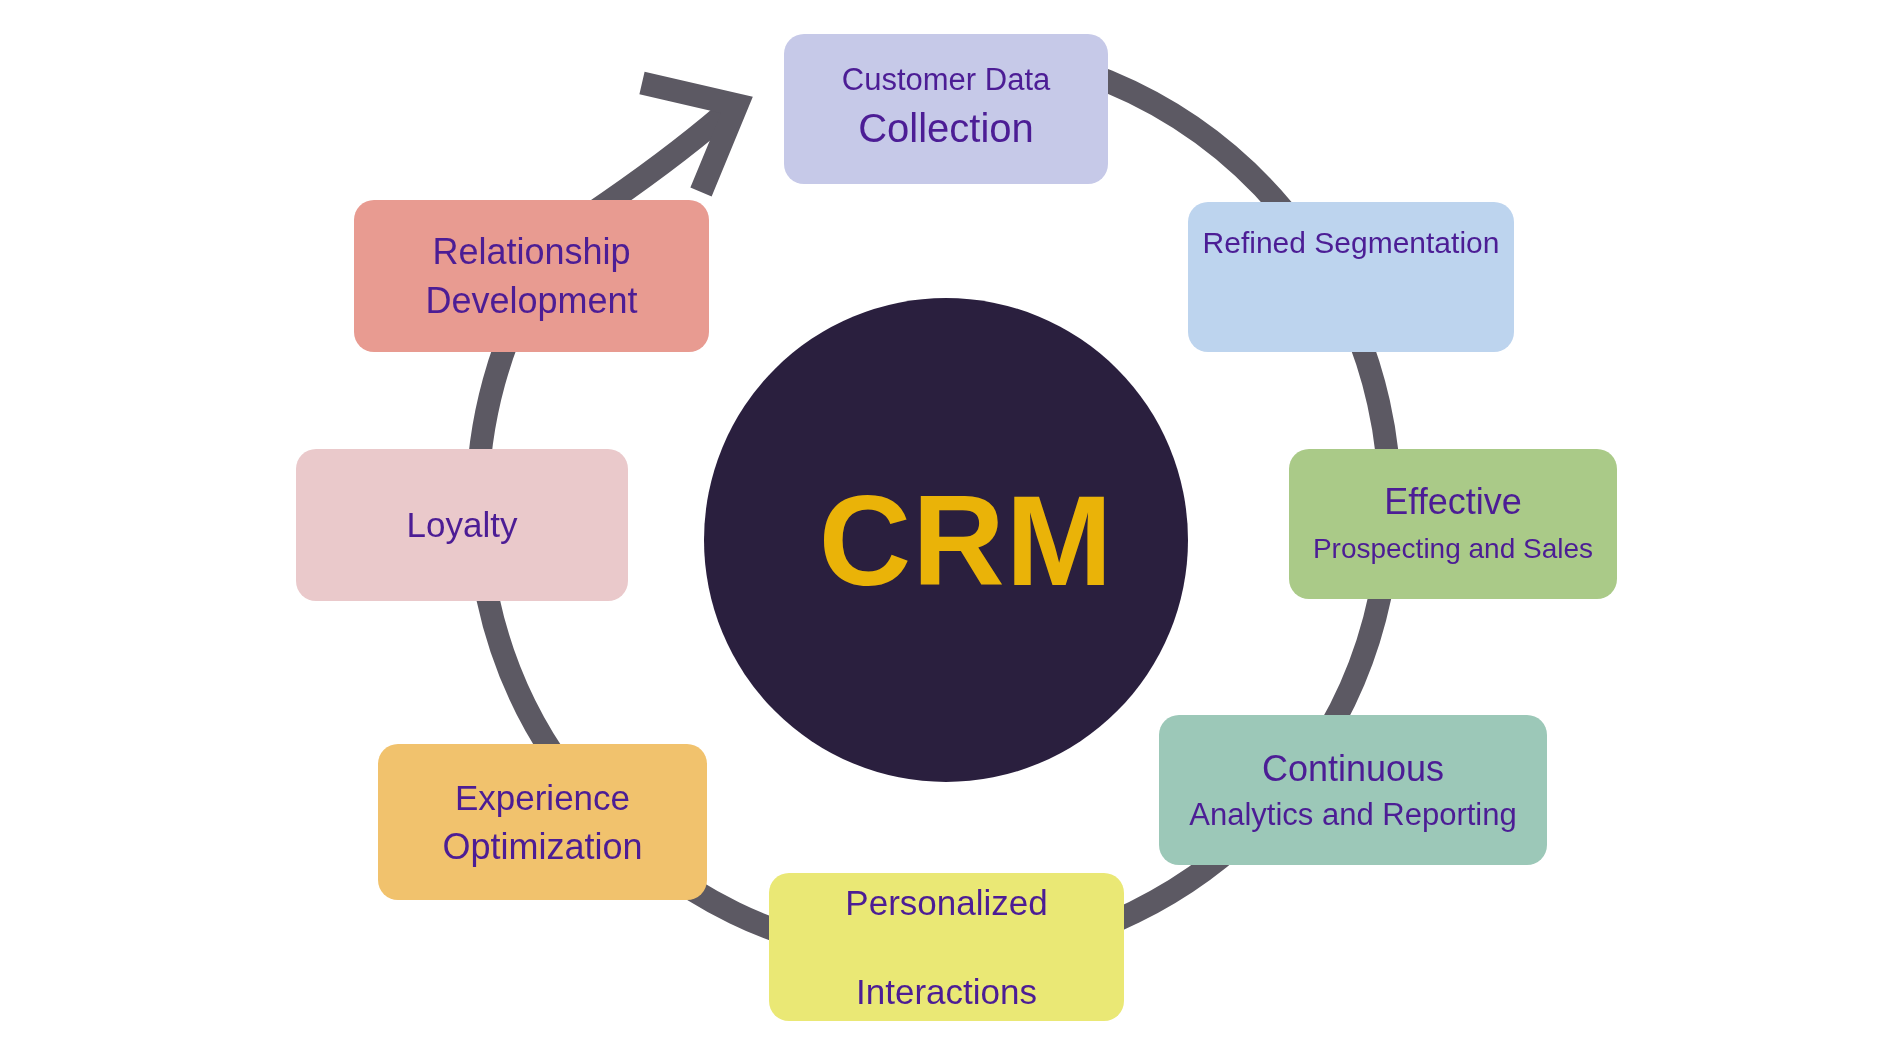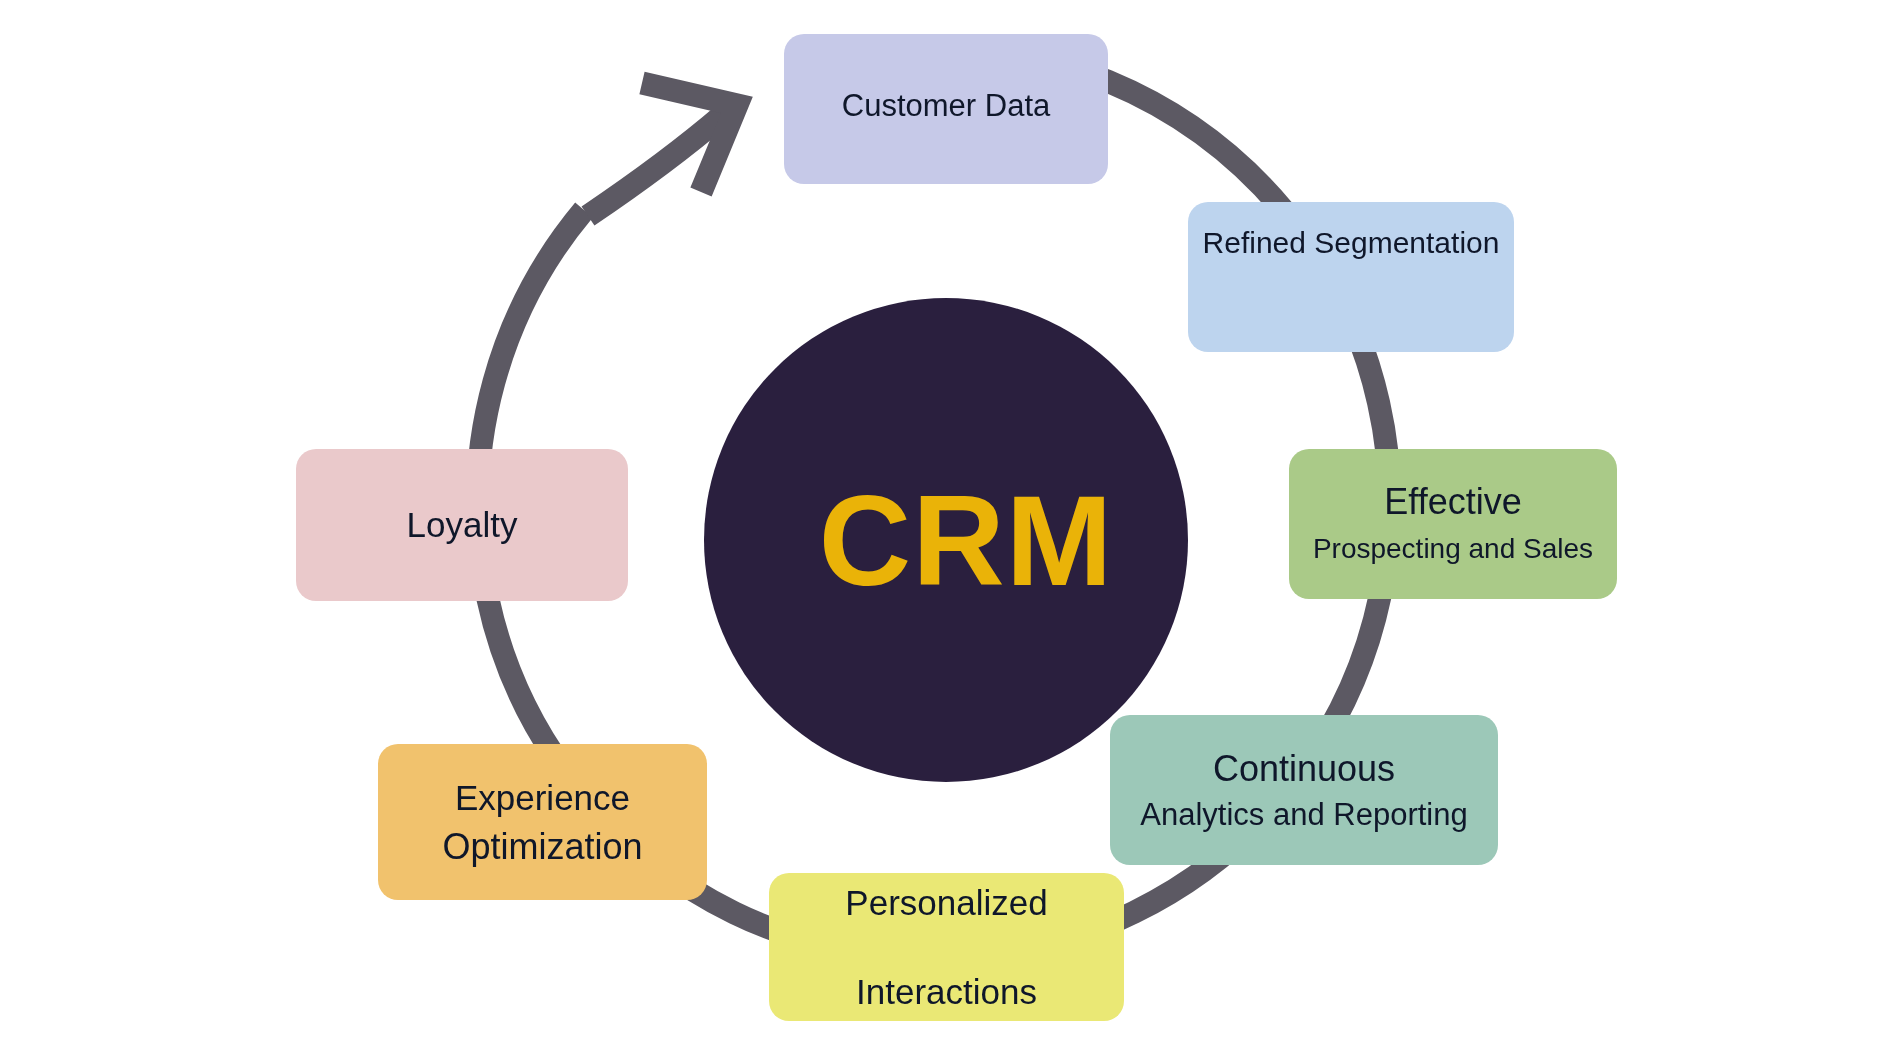--- a/index.html
+++ b/index.html
@@ -10,21 +10,21 @@
     font-family:"Liberation Sans","DejaVu Sans",sans-serif;
     overflow:hidden;
   }
   #ring-svg{position:absolute;left:0;top:0;z-index:1;}
   .node{
     position:absolute;z-index:3;
     border-radius:20px;
     display:flex;flex-direction:column;
     align-items:center;justify-content:center;
     text-align:center;
-    color:#0f172a;
+    color:#4c1d95;
     font-weight:500;
     box-sizing:border-box;
   }
   .node .ln{white-space:nowrap;}
   .fs30{font-size:30px;line-height:42px;}
   .fs31{font-size:31px;line-height:44px;}
   .fs32{font-size:28px;line-height:45px;}
   .fs35{font-size:35px;line-height:48px;}
   .fs36{font-size:36px;line-height:49px;}
   .fs40{font-size:40px;line-height:52px;}
@@ -56,44 +56,49 @@
 
     <path d="M 642 83 L 737 105 L 701 192" fill="none" stroke="#5c5963" stroke-width="23" stroke-linejoin="miter" stroke-miterlimit="6"></path>
   </svg>
 
   <div id="crm-circle" style="background: rgb(42, 31, 62);">
     <span id="crm-label" style="color: #eab308; margin-left: 40px;">CRM</span>
   </div>
 
   <div class="node" id="node-customer" style="left: 784px; top: 34px; width: 324px; height: 150px; background: rgb(198, 201, 232);">
     <div class="ln fs31">Customer Data</div>
+    <div class="ln fs40">Collection</div>
   </div>
 
   <div class="node" id="node-refined" style="left: 1188px; top: 202px; width: 326px; height: 150px; background: rgb(189, 212, 238);">
     <div class="ln fs30">Refined Segmentation</div>
   </div>
 
   <div class="node" id="node-effective" style="left: 1289px; top: 449px; width: 328px; height: 150px; background: rgb(170, 202, 136);">
     <div class="ln fs36">Effective</div>
     <div class="ln fs32">Prospecting and Sales</div>
   </div>
 
-  <div class="node" id="node-continuous" style="left: 1110px; top: 715px; width: 388px; height: 150px; background: rgb(156, 200, 184);">
+  <div class="node" id="node-continuous" style="left: 1159px; top: 715px; width: 388px; height: 150px; background: rgb(156, 200, 184);">
     <div class="ln fs36">Continuous</div>
     <div class="ln fs31">Analytics and Reporting</div>
   </div>
 
   <div class="node" id="node-personalized" style="left: 769px; top: 873px; width: 355px; height: 148px; background: rgb(234, 232, 117); gap: 41px;">
     <div class="ln fs35">Personalized</div>
     <div class="ln fs35">Interactions</div>
   </div>
 
   <div class="node" id="node-experience" style="left: 378px; top: 744px; width: 329px; height: 156px; background: rgb(241, 194, 109);">
     <div class="ln fs35">Experience</div>
     <div class="ln fs36">Optimization</div>
   </div>
 
   <div class="node" id="node-loyalty" style="left: 296px; top: 449px; width: 332px; height: 152px; background: rgb(234, 201, 203);">
     <div class="ln fs35">Loyalty</div>
   </div>
 
+  <div class="node" id="node-relationship" style="left: 354px; top: 200px; width: 355px; height: 152px; background: rgb(232, 155, 145);">
+    <div class="ln fs36">Relationship</div>
+    <div class="ln fs36">Development</div>
+  </div>
 
 </div>
 
 </body></html>

